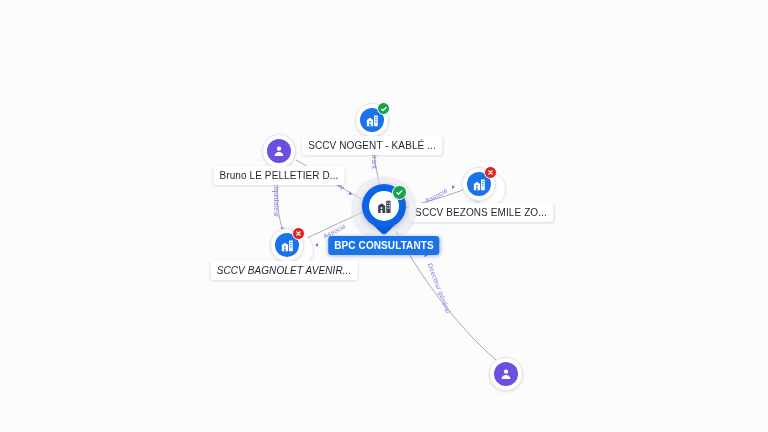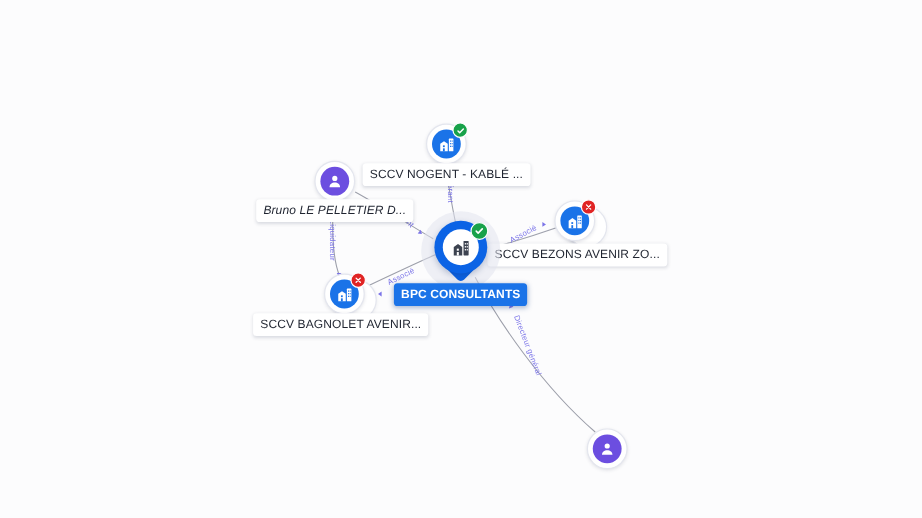--- a/index.html
+++ b/index.html
@@ -260,21 +260,21 @@
       <div class="circ">
         <div class="inner person">
           <svg width="14" height="14" viewBox="0 0 24 24" fill="#ffffff">
             <circle cx="12" cy="8" r="3.7"></circle>
             <path d="M4.5 20.5c0-4.2 3.4-6.6 7.5-6.6s7.5 2.4 7.5 6.6z"></path>
           </svg>
         </div>
       </div>
     </div>
   </div>
-  <div class="node-label" style="left:279px; top:166px;font-style:italic;">Bruno LE PELLETIER D...</div>
+  <div class="node-label" style="left:279px; top:166px;">Bruno LE PELLETIER D...</div>
 
   <div class="node" style="left:479px; top:184px;">
     <div class="node-icon-wrap">
       <div class="circ stack">
         <div class="inner company">
           <svg width="15" height="15" viewBox="0 0 24 24" fill="none">
             <path d="M3 21V11l5-3.5L13 11v10z" fill="#ffffff"></path>
             <rect x="14.5" y="4" width="6" height="17" rx="0.7" fill="#ffffff"></rect>
             <rect x="16" y="6.5" width="1.4" height="1.6" fill="#1a73e8"></rect>
             <rect x="18.2" y="6.5" width="1.4" height="1.6" fill="#1a73e8"></rect>
@@ -287,21 +287,21 @@
           </svg>
         </div>
         <div class="badge ko">
           <svg width="7" height="7" viewBox="0 0 12 12">
             <path d="M3 3l6 6M9 3l-6 6" stroke="#ffffff" stroke-width="1.9" stroke-linecap="round"></path>
           </svg>
         </div>
       </div>
     </div>
   </div>
-  <div class="node-label" style="left:481px; top:203px;">SCCV BEZONS AVENIR ZO...</div>
+  <div class="node-label" style="left:481px; top:203px;">SCCV BEZONS EMILE ZO...</div>
 
   <div class="node" style="left:287px; top:245px;">
     <div class="node-icon-wrap">
       <div class="circ stack">
         <div class="inner company">
           <svg width="15" height="15" viewBox="0 0 24 24" fill="none">
             <path d="M3 21V11l5-3.5L13 11v10z" fill="#ffffff"></path>
             <rect x="14.5" y="4" width="6" height="17" rx="0.7" fill="#ffffff"></rect>
             <rect x="16" y="6.5" width="1.4" height="1.6" fill="#1a73e8"></rect>
             <rect x="18.2" y="6.5" width="1.4" height="1.6" fill="#1a73e8"></rect>
@@ -314,21 +314,21 @@
           </svg>
         </div>
         <div class="badge ko">
           <svg width="7" height="7" viewBox="0 0 12 12">
             <path d="M3 3l6 6M9 3l-6 6" stroke="#ffffff" stroke-width="1.9" stroke-linecap="round"></path>
           </svg>
         </div>
       </div>
     </div>
   </div>
-  <div class="node-label" style="left:284px; top:261px;">SCCV BAGNOLET AVENIR...</div>
+  <div class="node-label" style="left:284px; top:261px;font-style:italic;">SCCV BAGNOLET AVENIR...</div>
 
   <div class="node" style="left:506px; top:374px;">
     <div class="node-icon-wrap">
       <div class="circ">
         <div class="inner person">
           <svg width="14" height="14" viewBox="0 0 24 24" fill="#ffffff">
             <circle cx="12" cy="8" r="3.7"></circle>
             <path d="M4.5 20.5c0-4.2 3.4-6.6 7.5-6.6s7.5 2.4 7.5 6.6z"></path>
           </svg>
         </div>

